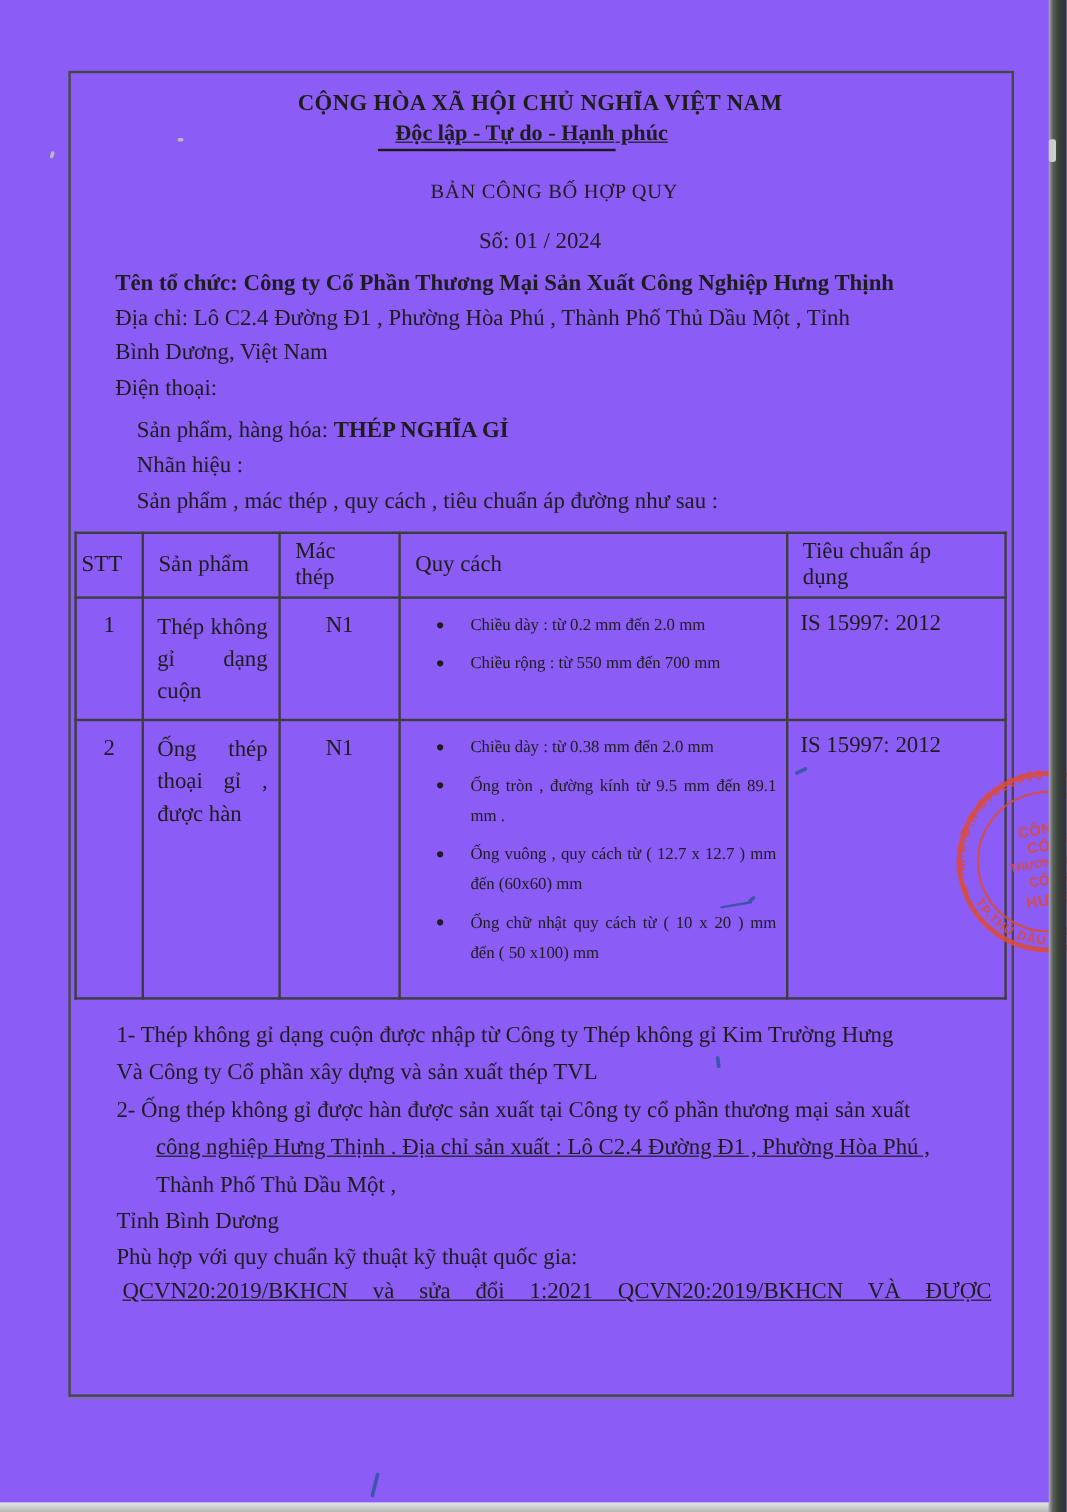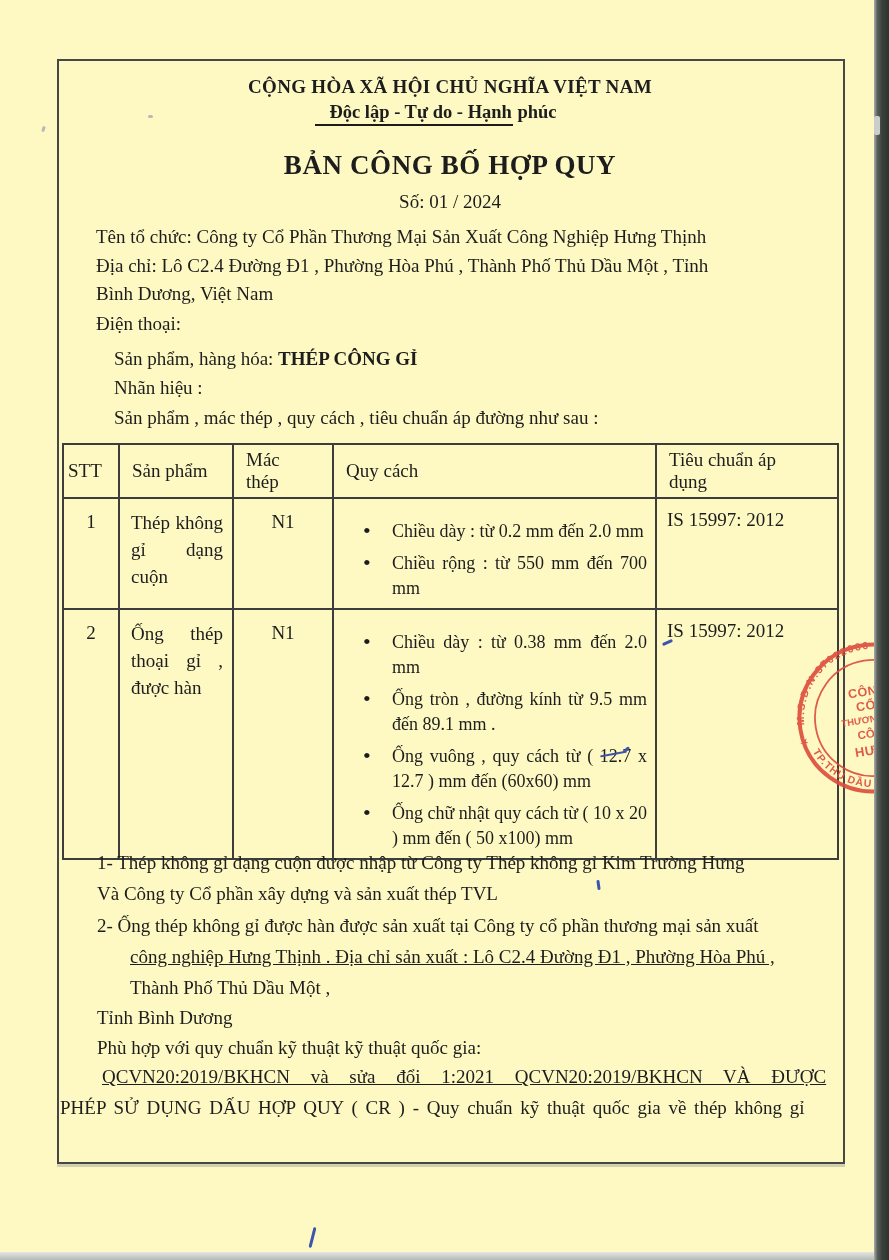--- a/index.html
+++ b/index.html
@@ -1,46 +1,46 @@
 <!DOCTYPE html>
 <html><head>
 <meta charset="utf-8">
 <style>
   html,body { margin:0; padding:0; background:#ffffff; }
   .page {
     position:relative; width:889px; height:1260px; overflow:hidden;
-    background:#fef9c3; color:#1d1d1d;
+    background:#8b5cf6; color:#1d1d1d;
     font-family:"Liberation Serif","DejaVu Serif",serif;
   }
   .frame {
     position:absolute; left:57px; top:59px; width:784px; height:1101px;
     border:2px solid #474747; box-shadow:0 3px 0 rgba(130,130,130,.35);
   }
   .cl { position:absolute; left:57px; width:786px; text-align:center; white-space:nowrap; }
   .nat1 { top:76px; font-size:19px; font-weight:bold; letter-spacing:.3px; }
-  .nat2 { top:102px; font-size:18.5px; font-weight:bold; transform:translateX(-14px); }
+  .nat2 { top:102px; font-size:18.5px; font-weight:bold; transform:translateX(-14px);text-decoration:underline; }
   .nat2 .uline { border-bottom:2.5px solid #1b1b1b; padding:0 1px 2px 14px; }
-  .doctitle { top:150px; font-size:27px; font-weight:bold; letter-spacing:.6px; }
+  .doctitle { top:150px; font-size:17px; font-weight:normal; letter-spacing:.6px;margin-left:12px; }
   .docnum { top:191px; font-size:19px; }
   .bl { position:absolute; font-size:19px; white-space:nowrap; }
   .bold { font-weight:bold; }
   
   table.spec {
     position:absolute; left:62px; top:443px; width:775px;
     border-collapse:collapse; table-layout:fixed; font-size:19px; color:#1d1d1d;
   }
   table.spec th, table.spec td { border:2px solid #3d3d3d; font-weight:normal; }
   table.spec th { text-align:left; padding:4px 20px 4px 12px; height:30px; }
   table.spec th.h-stt { text-align:center; padding-left:4px; }
   td.c-stt { text-align:center; vertical-align:top; padding-top:12px; }
   td.c-sp { vertical-align:top; padding:10px 9px 0 11px; text-align:justify; line-height:27px; }
   td.c-mt { vertical-align:top; padding-top:12px; text-align:center; }
   td.c-qc { vertical-align:top; padding:0; }
   td.c-tc { vertical-align:top; padding:10px 4px 0 10px; white-space:nowrap;margin-top:40px; }
-  td.c-qc ul { margin:20px 4px 0 0; padding:0 4px 0 58px; list-style:none; font-size:18px; }
+  td.c-qc ul { margin:10px 4px 0 0; padding:0 4px 0 58px; list-style:none; font-size:14px; }
   td.c-qc li { position:relative; margin-bottom:7px; text-align:justify; line-height:25px; }
   td.c-qc li::before { content:"•"; position:absolute; left:-29px; top:-1px; font-size:22px; }
   
   .qcvn1 { word-spacing:16px; }
   .qcvn2 { word-spacing:3px; }
   
   .stamp { position:absolute; left:778px; top:623px; width:190px; height:190px; z-index:3; opacity:.9; }
   
   .edge-right { position:absolute; right:0; top:0; width:15px; height:1260px; z-index:5;
     background:linear-gradient(90deg,#a9afaa 0%,#5a615b 22%,#394039 55%,#2e342f 100%); }
@@ -63,26 +63,26 @@
 <div class="page">
 
   <div class="frame"></div>
 
   <div class="cl nat1">CỘNG HÒA XÃ HỘI CHỦ NGHĨA VIỆT NAM</div>
   <div class="cl nat2"><span class="uline">Độc lập - Tự do - Hạnh</span><span> phúc</span></div>
 
   <div class="cl doctitle">BẢN CÔNG BỐ HỢP QUY</div>
   <div class="cl docnum">Số: 01 / 2024</div>
 
-  <div class="bl" style="left:96px; top:226px;">Tên tổ chức: Công ty Cổ Phần Thương Mại Sản Xuất Công Nghiệp Hưng Thịnh</div>
+  <div class="bl" style="left:96px; top:226px;font-weight:bold;">Tên tổ chức: Công ty Cổ Phần Thương Mại Sản Xuất Công Nghiệp Hưng Thịnh</div>
   <div class="bl" style="left:96px; top:255px;font-family:Liberation Serif, serif;">Địa chỉ: Lô C2.4 Đường Đ1 , Phường Hòa Phú , Thành Phố Thủ Dầu Một , Tỉnh</div>
   <div class="bl" style="left:96px; top:283px;text-align:right;">Bình Dương, Việt Nam</div>
   <div class="bl" style="left:96px; top:313px;">Điện thoại:</div>
 
-  <div class="bl" style="left:114px; top:348px;"><span>Sản phẩm, hàng hóa: </span><span class="bold">THÉP CÔNG GỈ</span></div>
+  <div class="bl" style="left:114px; top:348px;"><span>Sản phẩm, hàng hóa: </span><span class="bold">THÉP NGHĨA GỈ</span></div>
   <div class="bl" style="left:114px; top:377px;">Nhãn hiệu :</div>
   <div class="bl" style="left:114px; top:407px;">Sản phẩm , mác thép , quy cách , tiêu chuẩn áp đường như sau :</div>
 
   <table class="spec">
     <colgroup>
       <col style="width:56px">
         <col style="width:114px">
         <col style="width:100px">
         <col style="width:323px">
         <col style="width:182px">
@@ -127,21 +127,20 @@
   </table>
 
   <div class="bl" style="left:97px; top:852px;">1-  Thép không gỉ dạng cuộn được nhập từ Công ty Thép không gỉ Kim Trường Hưng</div>
   <div class="bl" style="left:97px; top:883px;">Và Công ty Cổ phần xây dựng và sản xuất thép TVL</div>
   <div class="bl" style="left:97px; top:915px;">2-  Ống thép không gỉ được hàn được sản xuất tại Công ty cổ phần thương mại sản xuất</div>
   <div class="bl" style="left:130px; top:946px;text-decoration:underline;">công nghiệp Hưng Thịnh . Địa chỉ sản xuất : Lô C2.4 Đường Đ1 , Phường Hòa Phú ,</div>
   <div class="bl" style="left:130px; top:977px;">Thành Phố Thủ Dầu Một ,</div>
   <div class="bl" style="left:97px; top:1007px;">Tỉnh Bình Dương</div>
   <div class="bl" style="left:97px; top:1037px;">Phù hợp với quy chuẩn kỹ thuật kỹ thuật quốc gia:</div>
   <div class="bl qcvn1" style="left:102px; top:1066px;text-decoration:underline;">QCVN20:2019/BKHCN và sửa đổi 1:2021 QCVN20:2019/BKHCN VÀ ĐƯỢC</div>
-  <div class="bl qcvn2" style="left:60px; top:1097px;">PHÉP SỬ DỤNG DẤU HỢP QUY ( CR ) -  Quy chuẩn kỹ thuật quốc gia về thép không gỉ</div>
 
   <svg class="stamp" viewBox="-95 -95 190 190">
     <g transform="rotate(-9)" font-family="Liberation Sans, DejaVu Sans, sans-serif" font-weight="bold" fill="#dc4c3b">
       <circle r="73.5" fill="none" stroke-width="4" stroke="#dc4c3b"></circle>
       <circle r="58" fill="none" stroke-width="1.8" stroke="#dc4c3b"></circle>
       <defs>
         <path id="arcT" d="M -68.9 -3.6 A 69 69 0 0 1 52.9 -44.4"></path>
         <path id="arcB" d="M -64.8 23.6 A 69 69 0 0 0 34.5 59.8"></path>
       </defs>
       <text font-size="10.5" letter-spacing="1.4"><textPath href="#arcT">M.S.D.N:37022666</textPath></text>

